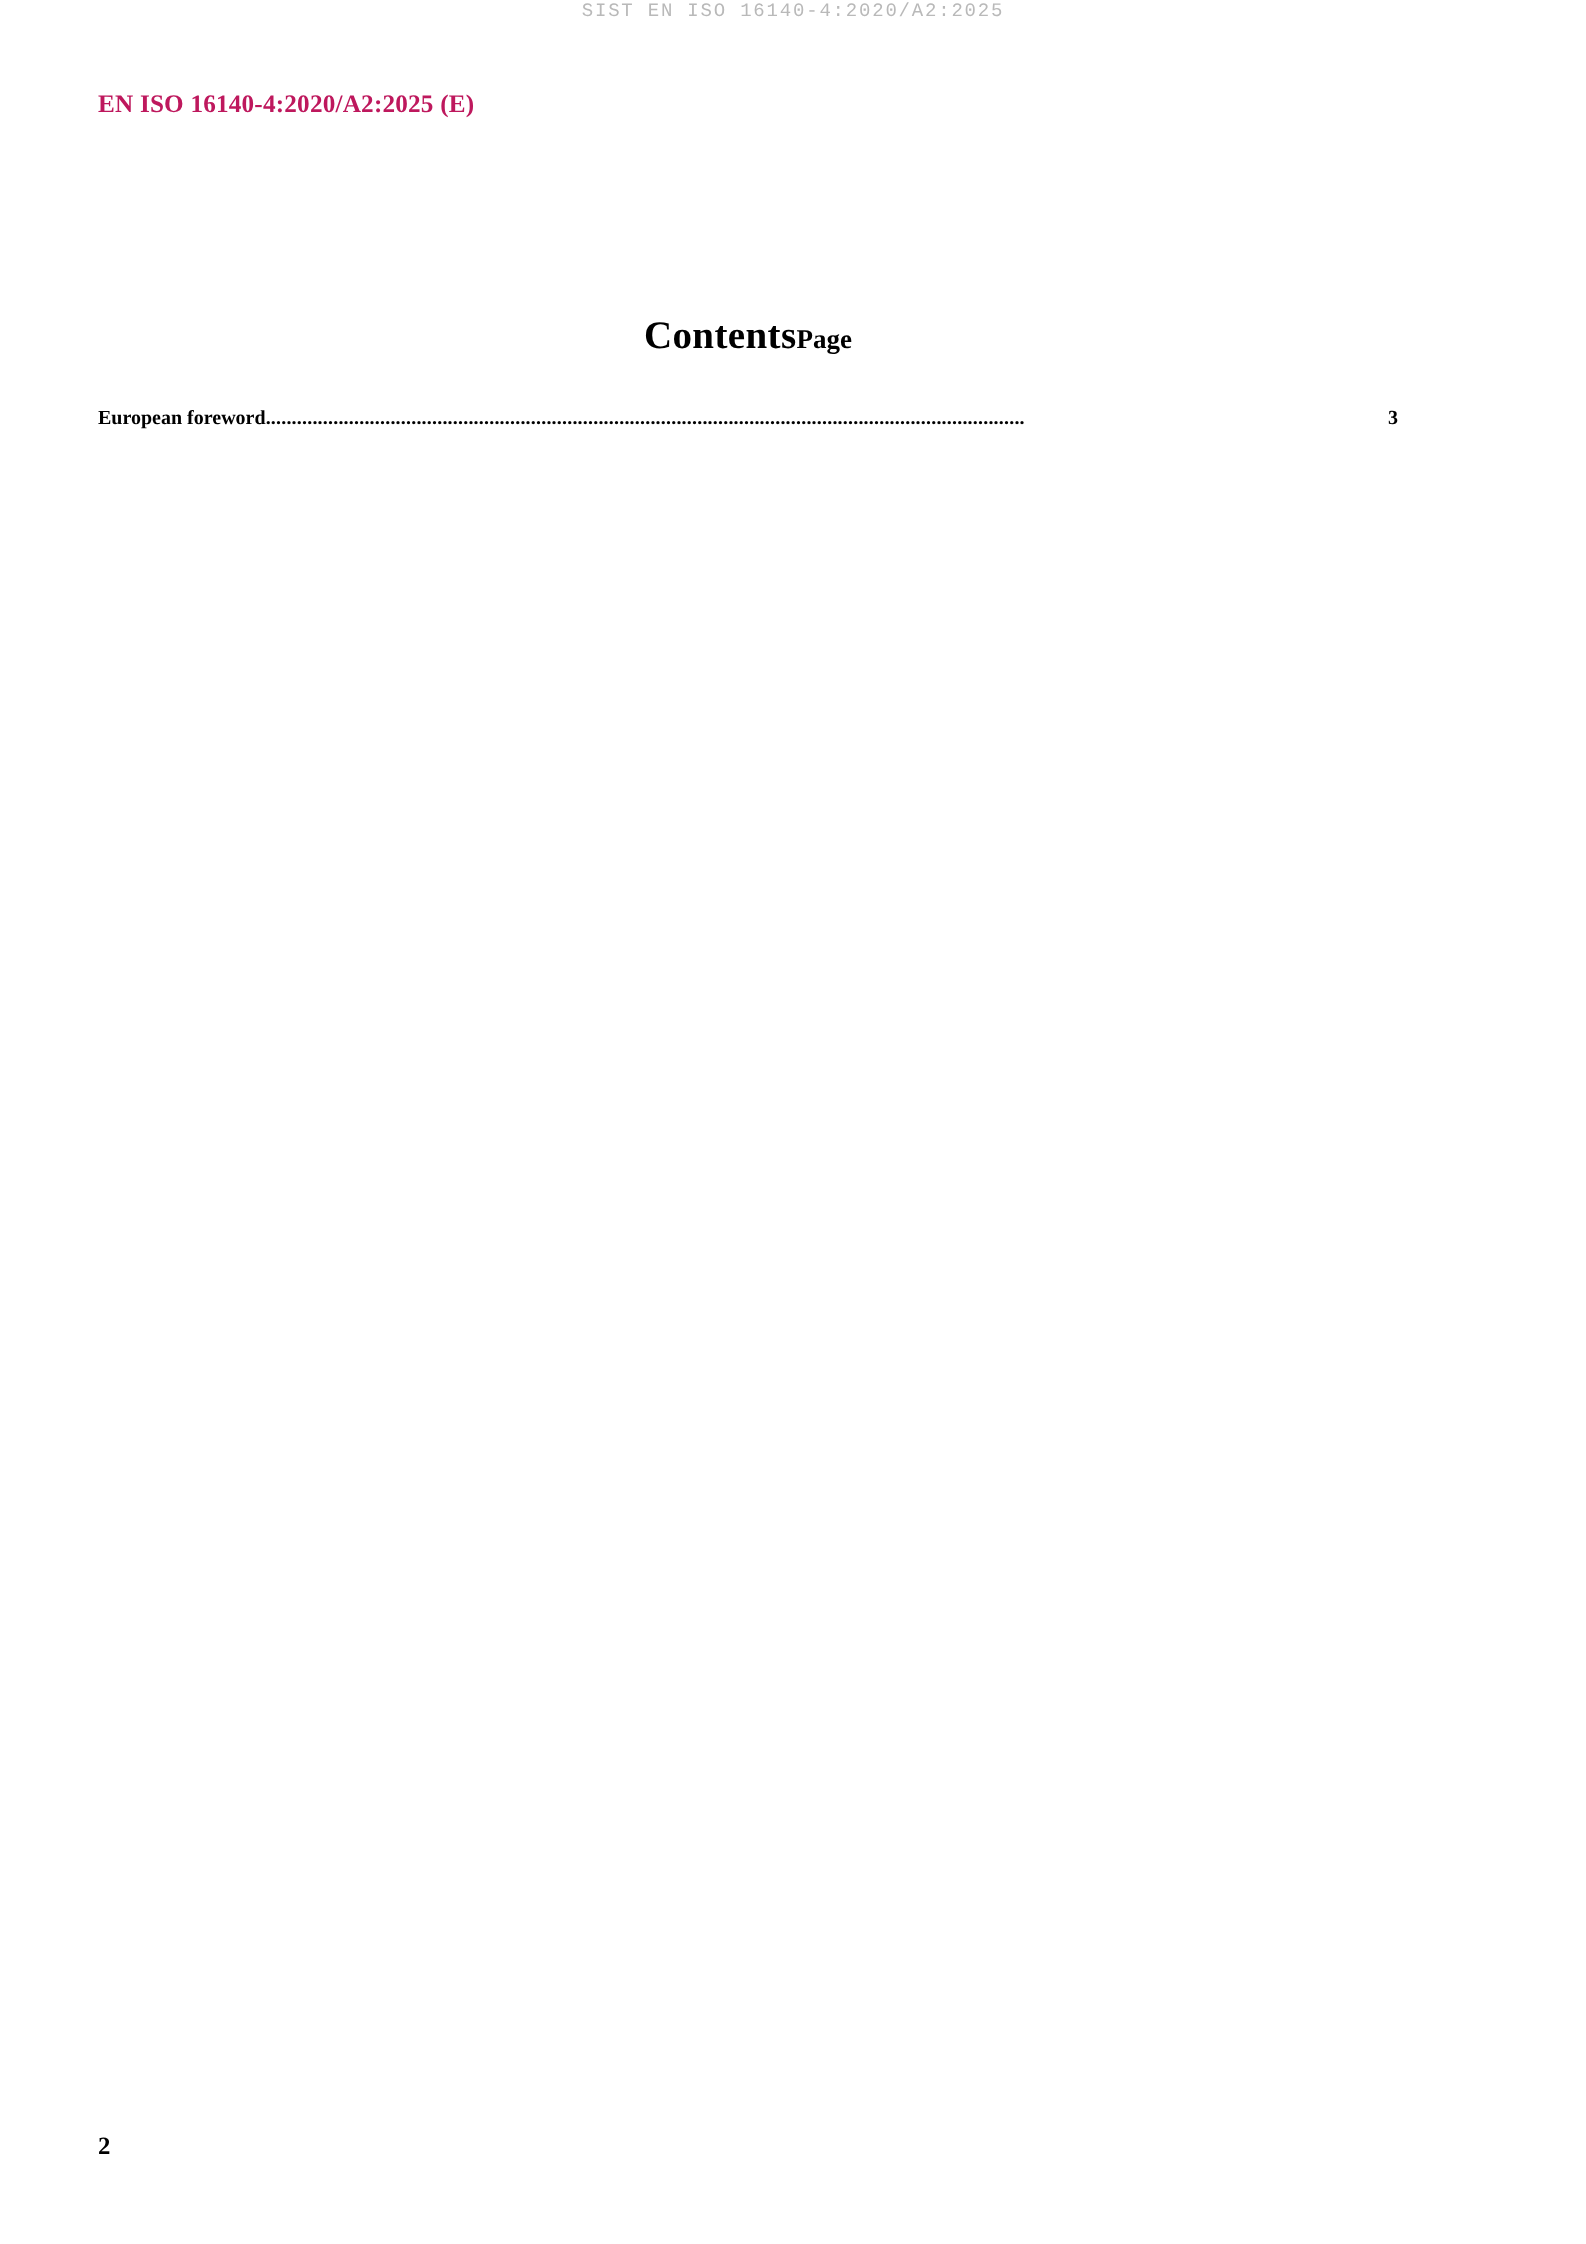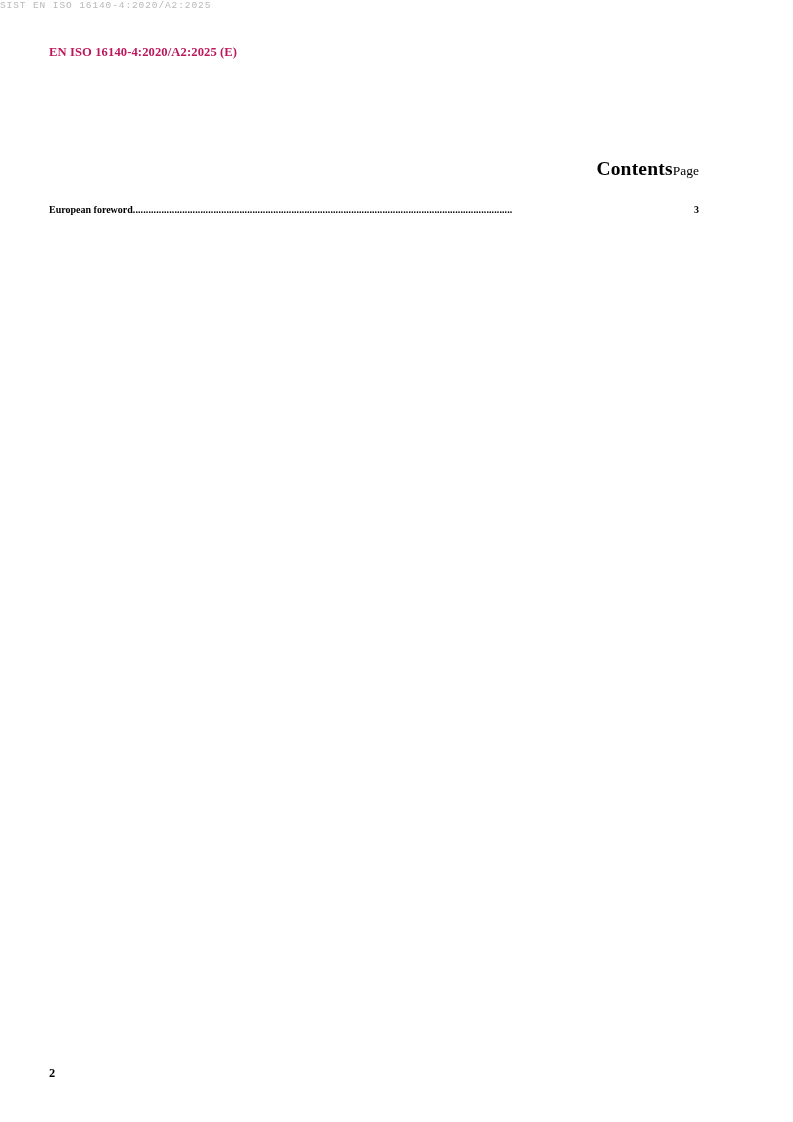--- a/index.html
+++ b/index.html
@@ -16,20 +16,21 @@
     width: 793px;
     height: 1122px;
     background: #ffffff;
     overflow: hidden;
   }
   .watermark {
     position: absolute;
     top: 0px;
     left: 0;
     width: 793px;
+    text-align: center;
     font-family: "Liberation Mono", monospace;
     font-size: 9.5px;
     letter-spacing: 0.9px;
     color: #b9b9b9;
     white-space: nowrap;
   }
   .doc-header {
     position: absolute;
     top: 45px;
     left: 49px;
@@ -39,32 +40,32 @@
     letter-spacing: 0.1px;
     color: #be185d;
   }
   .contents-row {
     position: absolute;
     top: 158px;
     left: 49px;
     width: 650px;
     display: flex;
     align-items: baseline;
-    justify-content: flex-end;
+    justify-content: center;
   }
   .contents-title {
     font-family: "Liberation Serif", serif;
     font-weight: bold;
     font-size: 19.5px;
     letter-spacing: 0.2px;
   }
   .contents-page-label {
     font-family: "Liberation Serif", serif;
     font-size: 13.5px;
-    font-weight: normal;
+    font-weight: bold;
   }
   .toc {
     position: absolute;
     top: 201px;
     left: 49px;
     width: 650px;
   }
   .toc-entry {
     display: flex;
     align-items: baseline;

